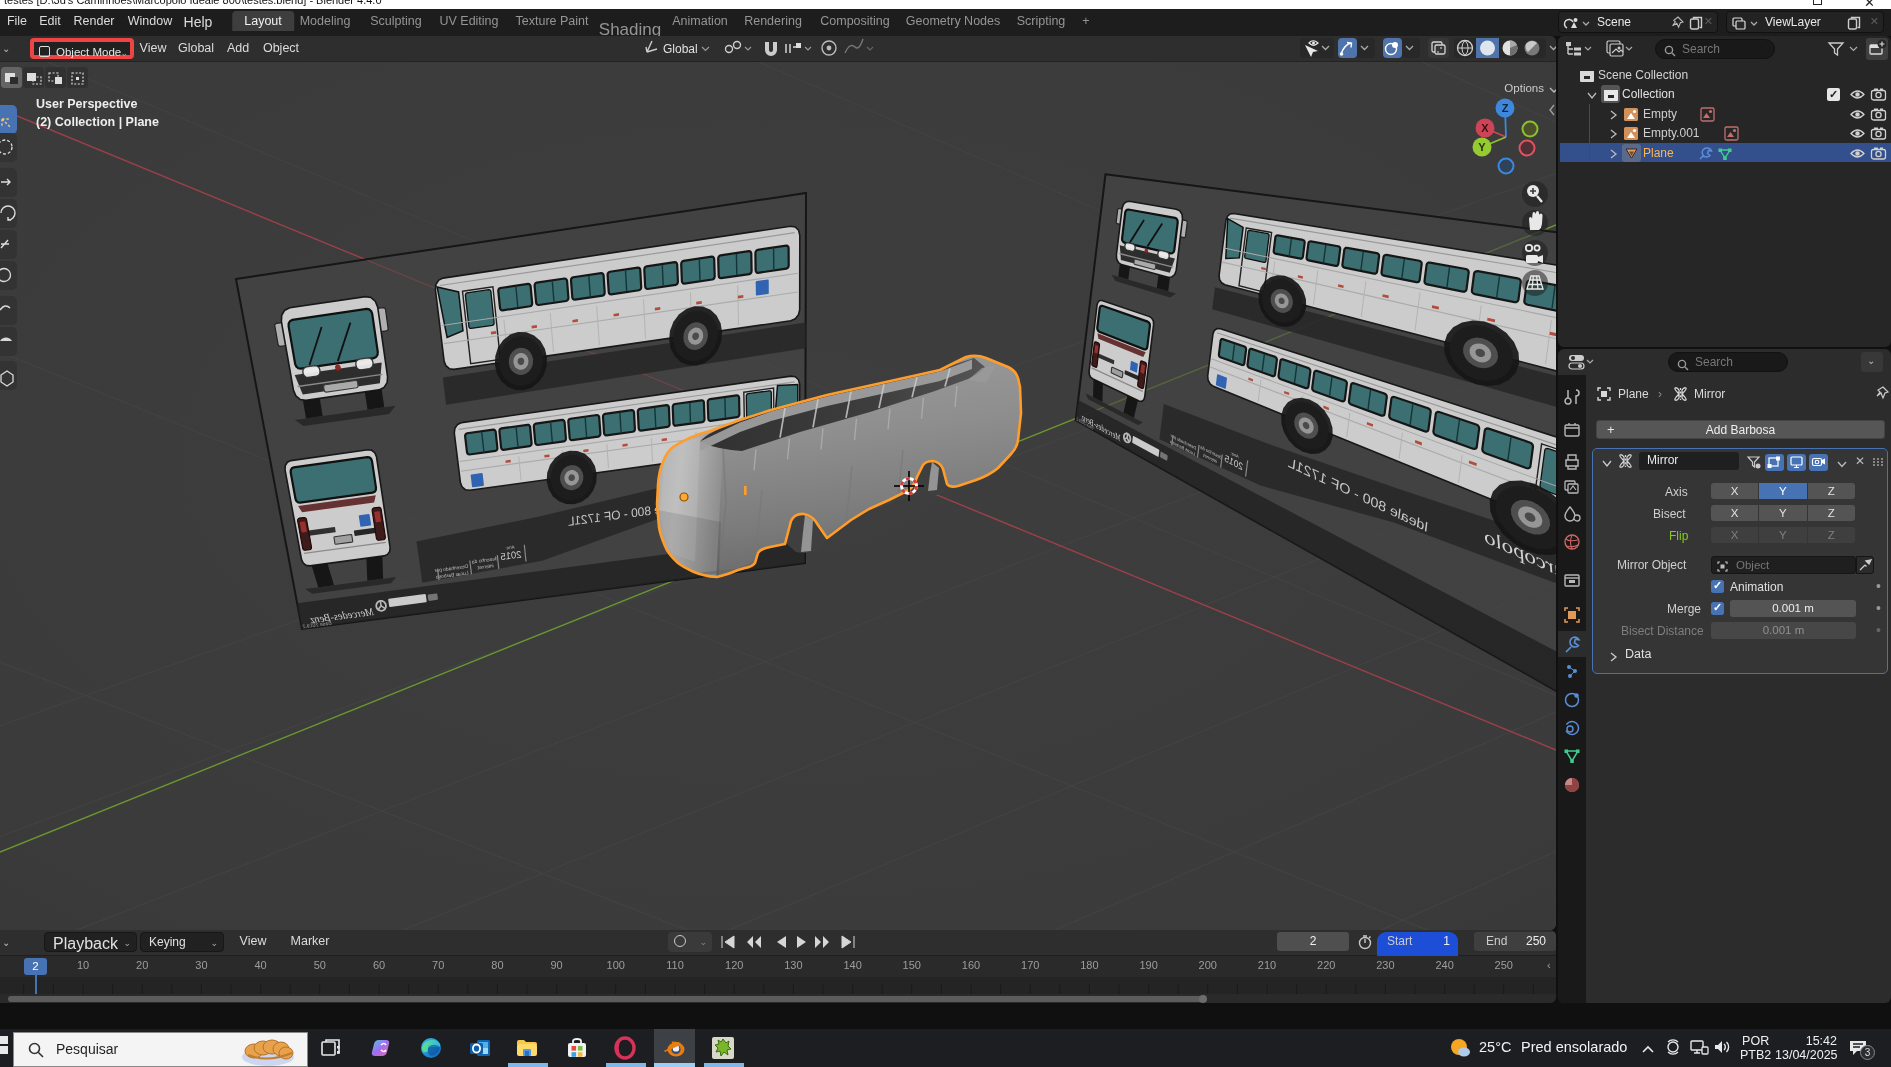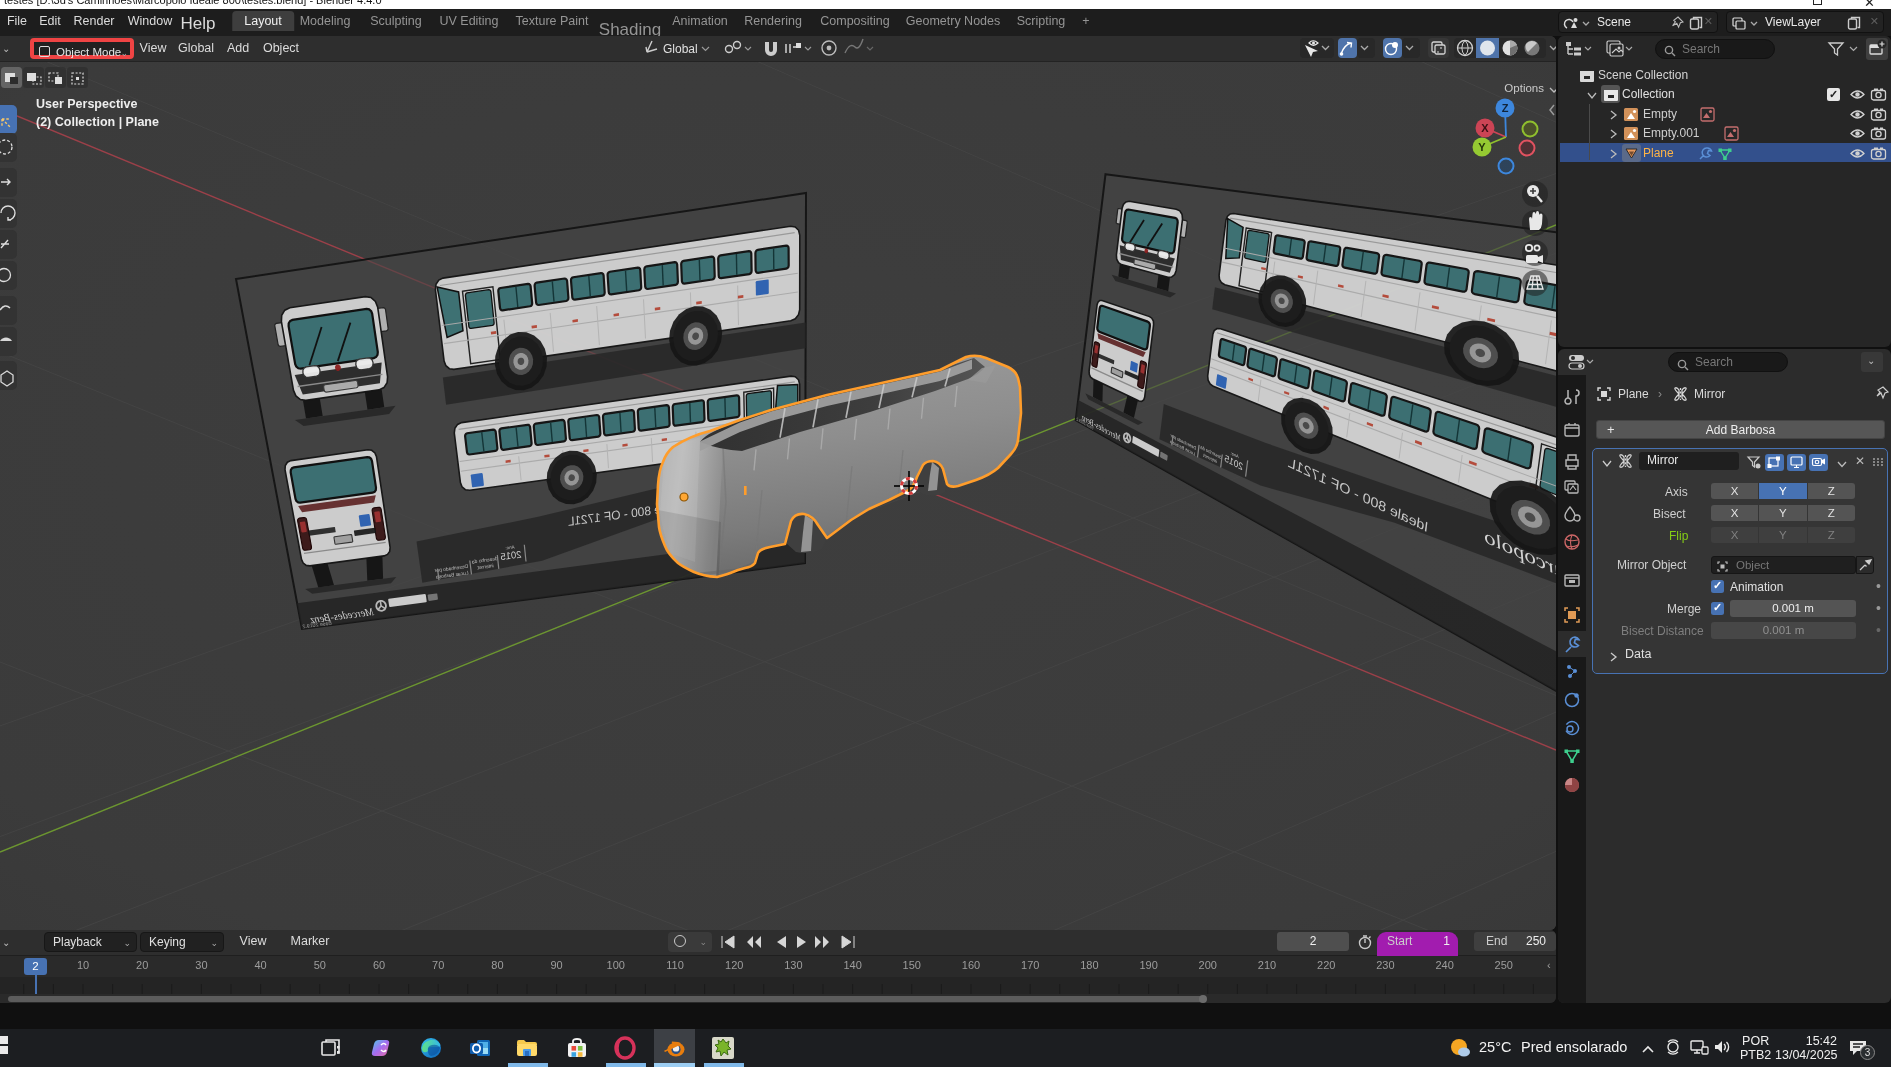--- a/index.html
+++ b/index.html
@@ -9,21 +9,21 @@
     <div class="abs" style="left:0;top:0;width:1891px;height:9px;background:#fff;overflow:hidden">
       <div class="abs" style="left:4px;top:-6px;font-size:11px;color:#111;white-space:nowrap">testes [D:\3d's Caminhões\Marcopolo Ideale 800\testes.blend] - Blender 4.4.0</div>
       <div class="abs" style="left:1813px;top:-4px;width:9px;height:9px;border:1.5px solid #222"></div>
       <div class="abs" style="left:1864px;top:-5px;font-size:13px;color:#222">✕</div>
     </div>
     <div class="abs" style="left:0;top:9px;width:1891px;height:27px;background:#1d1d1d">
       <div class="abs" style="left:17px;top:5px;transform:translateX(-50%);font-size:12.5px;color:#dcdcdc">File</div>
       <div class="abs" style="left:50px;top:5px;transform:translateX(-50%);font-size:12.5px;color:#dcdcdc">Edit</div>
       <div class="abs" style="left:94px;top:5px;transform:translateX(-50%);font-size:12.5px;color:#dcdcdc">Render</div>
       <div class="abs" style="left:150px;top:5px;transform:translateX(-50%);font-size:12.5px;color:#dcdcdc">Window</div>
-      <div class="abs" style="left:198px;top:5px;transform:translateX(-50%);font-size:17px;color:#dcdcdc">Help</div>
+      <div class="abs" style="left:198px;top:5px;transform:translateX(-50%);font-size:14px;color:#dcdcdc">Help</div>
       <div class="abs" style="left:263px;top:2px;transform:translateX(-50%);background:#3e3e3e;border-radius:4px 4px 0 0;padding:3px 12px;font-size:12.5px;color:#f1f1f1">Layout</div>
       <div class="abs" style="left:325px;top:5px;transform:translateX(-50%);font-size:12.5px;color:#959595">Modeling</div>
       <div class="abs" style="left:396px;top:5px;transform:translateX(-50%);font-size:12.5px;color:#959595">Sculpting</div>
       <div class="abs" style="left:469px;top:5px;transform:translateX(-50%);font-size:12.5px;color:#959595">UV Editing</div>
       <div class="abs" style="left:552px;top:5px;transform:translateX(-50%);font-size:12.5px;color:#959595">Texture Paint</div>
       <div class="abs" style="left:630px;top:11px;transform:translateX(-50%);font-size:17px;color:#959595">Shading</div>
       <div class="abs" style="left:700px;top:5px;transform:translateX(-50%);font-size:12.5px;color:#959595">Animation</div>
       <div class="abs" style="left:773px;top:5px;transform:translateX(-50%);font-size:12.5px;color:#959595">Rendering</div>
       <div class="abs" style="left:855px;top:5px;transform:translateX(-50%);font-size:12.5px;color:#959595">Compositing</div>
       <div class="abs" style="left:953px;top:5px;transform:translateX(-50%);font-size:12.5px;color:#959595">Geometry Nodes</div>
@@ -970,21 +970,21 @@
         <div class="abs" style="left:14px;top:200px;width:12px;height:12px"><svg width="12" height="12" viewBox="0 0 12 12" style="">
             <path d="M4,2 l5,4 -5,4" stroke="#ccc" stroke-width="1.3" fill="none"></path>
           </svg></div>
         <div class="abs" style="left:32px;top:198px;font-size:12.5px;color:#e0e0e0">Data</div>
       </div>
     </div>
     <div class="abs" style="left:0;top:930px;width:1556px;height:73px;background:#262626;border-radius:0 6px 6px 0;overflow:hidden">
       <div class="abs" style="left:0;top:0;width:1556px;height:26px;background:#2e2e2e;border-bottom:1px solid #1f1f1f">
         <div class="abs" style="left:2px;top:7px;font-size:10px;color:#bbb">⌄</div>
         <div class="abs" style="left:44px;top:2px;width:93px;height:20px;background:#212121;border-radius:4px;border:1px solid #171717">
-          <div class="abs" style="left:8px;top:2px;font-size:12px;color:#e0e0e0">Playback</div>
+          <div class="abs" style="left:8px;top:2px;font-size:16px;color:#e0e0e0">Playback</div>
           <div class="abs" style="right:5px;top:5px;font-size:9px;color:#aaa">⌄</div>
         </div>
         <div class="abs" style="left:140px;top:2px;width:84px;height:20px;background:#212121;border-radius:4px;border:1px solid #171717">
           <div class="abs" style="left:8px;top:2px;font-size:12px;color:#e0e0e0">Keying</div>
           <div class="abs" style="right:5px;top:5px;font-size:9px;color:#aaa">⌄</div>
         </div>
         <div class="abs" style="left:253px;top:4px;transform:translateX(-50%);font-size:12.5px;color:#dcdcdc">View</div>
         <div class="abs" style="left:310px;top:4px;transform:translateX(-50%);font-size:12.5px;color:#dcdcdc">Marker</div>
         <div class="abs" style="left:668px;top:2px;width:44px;height:20px;background:#3a3a3a;border-radius:4px">
           <div class="abs" style="left:6px;top:3px;width:12px;height:12px;border:1.6px solid #c9c9c9;border-radius:50%"></div>
@@ -1006,21 +1006,21 @@
             </g>
             <g transform="translate(121,0)">
               <path d="M3,5 l9,6 -9,6 Z M15,5 v12" fill="#d6d6d6" stroke="#d6d6d6" stroke-width="1"></path>
             </g>
           </svg></div>
         <div class="abs" style="left:1277px;top:2px;width:72px;height:19px;background:#4f4f4f;border-radius:3px;text-align:center;font-size:12px;color:#f0f0f0;line-height:19px">2</div>
         <div class="abs" style="left:1357px;top:4px;width:16px;height:16px"><svg width="16" height="16" viewBox="0 0 16 16" style="">
             <circle cx="8" cy="9" r="5.5" fill="none" stroke="#c9c9c9" stroke-width="1.4"></circle>
             <path d="M8,9 v-4 M6,2 h4 M12,4 l1.5,-1.5" stroke="#c9c9c9" stroke-width="1.4"></path>
           </svg></div>
-        <div class="abs" style="left:1377px;top:2px;width:81px;height:33px;background:#a21caf;border-radius:9px;font-size:12px;color:#ccc">
+        <div class="abs" style="left:1377px;top:2px;width:81px;height:33px;background:#1d4ed8;border-radius:9px;font-size:12px;color:#ccc">
           <div class="abs" style="left:10px;top:2px">Start</div>
           <div class="abs" style="right:8px;top:2px;color:#eee">1</div>
         </div>
         <div class="abs" style="left:1474px;top:2px;width:82px;height:19px;background:#3f3f3f;border-radius:3px;font-size:12px;color:#ccc">
           <div class="abs" style="left:12px;top:2px">End</div>
           <div class="abs" style="right:10px;top:2px;color:#eee">250</div>
         </div>
       </div>
       <div class="abs" style="left:0;top:26px;width:1556px;height:21px;background:#2a2a2a">
         <div class="abs" style="left:83.0px;top:3px;transform:translateX(-50%);font-size:11px;color:#9d9d9d">10</div>
@@ -1116,20 +1116,38 @@
     </div>
     <div class="abs" style="left:0;top:1029px;width:1891px;height:38px;background:#1c1e21">
       <div class="abs" style="left:-10px;top:7px;width:20px;height:20px"><svg width="20" height="20" viewBox="0 0 20 20" style="">
           <g fill="#e8e8e8">
             <rect x="0" y="0" width="8" height="8"></rect>
             <rect x="10" y="0" width="8" height="8"></rect>
             <rect x="0" y="10" width="8" height="8"></rect>
             <rect x="10" y="10" width="8" height="8"></rect>
           </g>
         </svg></div>
+      <div class="abs" style="left:13px;top:3px;width:295px;height:35px;background:#f4f4f4;border:1px solid #888">
+        <div class="abs" style="left:14px;top:9px;width:16px;height:16px"><svg width="16" height="16" viewBox="0 0 16 16" style="">
+            <circle cx="6.5" cy="6.5" r="5" fill="none" stroke="#333" stroke-width="1.6"></circle>
+            <line x1="10.2" y1="10.2" x2="15" y2="15" stroke="#333" stroke-width="1.6"></line>
+          </svg></div>
+        <div class="abs" style="left:42px;top:8px;font-size:14px;color:#1f1f1f">Pesquisar</div>
+        <div class="abs" style="left:222px;top:2px;width:64px;height:32px"><svg width="64" height="32" viewBox="0 0 64 32" style="">
+            <ellipse cx="32" cy="22" rx="26" ry="9" fill="#cdd6ee"></ellipse>
+            <g fill="#e8a24b" stroke="#b5722a" stroke-width="1">
+              <ellipse cx="18" cy="16" rx="9" ry="7"></ellipse>
+              <ellipse cx="27" cy="13" rx="9" ry="7"></ellipse>
+              <ellipse cx="36" cy="12" rx="9" ry="7"></ellipse>
+              <ellipse cx="45" cy="14" rx="8" ry="7"></ellipse>
+              <ellipse cx="50" cy="18" rx="7" ry="6"></ellipse>
+            </g>
+            <path d="M12,20 q20,8 44,-2" stroke="#c07c30" stroke-width="2" fill="none"></path>
+          </svg></div>
+      </div>
       <div class="abs" style="left:318px;top:7px;width:24px;height:24px"><svg width="24" height="24" viewBox="0 0 24 24" style="">
           <rect x="4" y="6" width="13" height="13" rx="1" fill="none" stroke="#e8e8e8" stroke-width="1.6"></rect>
           <path d="M8,6 v-2 h13 v13 h-2" fill="none" stroke="#e8e8e8" stroke-width="1.6"></path>
           <rect x="19" y="10" width="2.5" height="2.5" fill="#e8e8e8"></rect>
           <rect x="19" y="15" width="2.5" height="2.5" fill="#e8e8e8"></rect>
         </svg></div>
       <div class="abs" style="left:370px;top:7px;width:24px;height:24px"><svg width="24" height="24" viewBox="0 0 24 24" style="">
           <defs>
             <linearGradient id="cop" x1="0" y1="0" x2="1" y2="1">
               <stop offset="0" stop-color="#4ec9e8"></stop>

